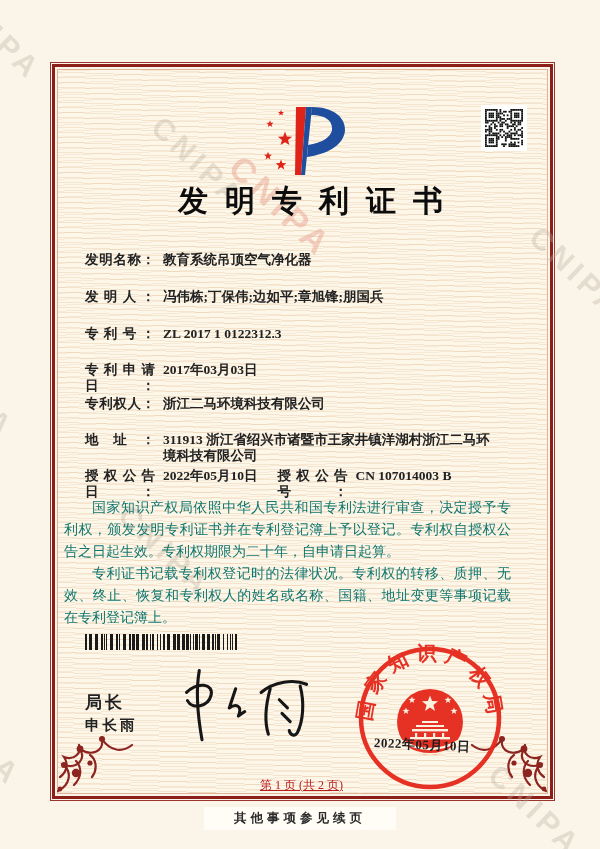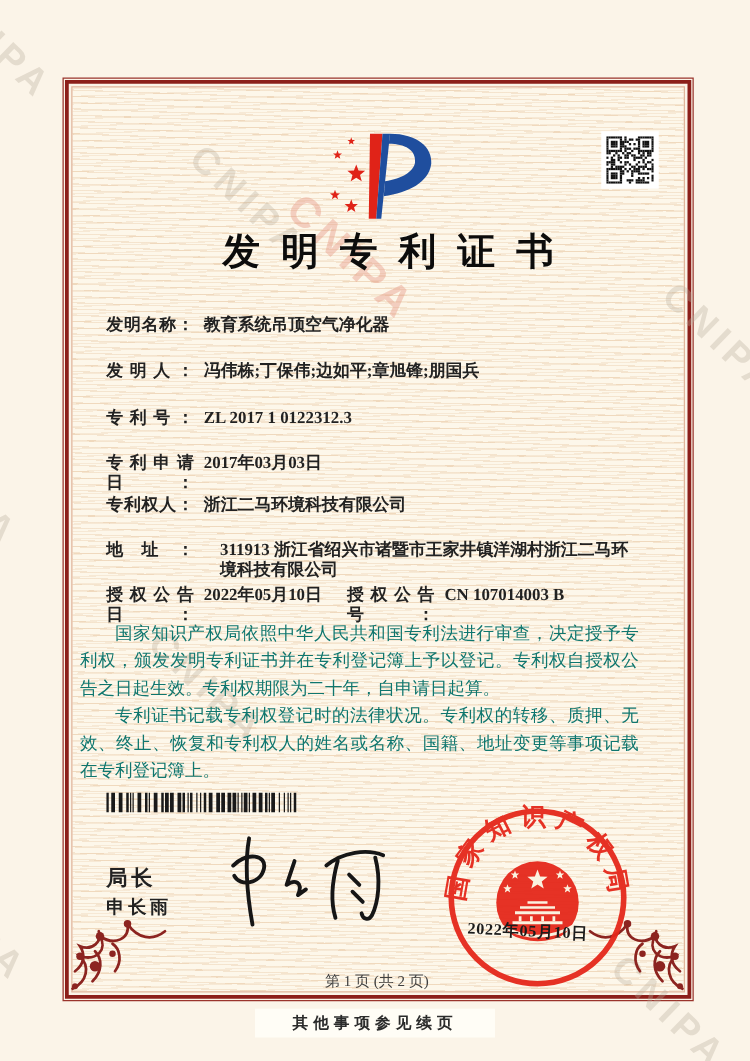--- a/index.html
+++ b/index.html
@@ -24,35 +24,35 @@
   .content{position:absolute;inset:0;z-index:3;}
   .cert-no{position:absolute;left:78px;top:103px;font-size:13px;letter-spacing:2px;color:#333;}
   .logo{position:absolute;left:256px;top:101px;width:92px;height:80px;}
   .qr-wrap{position:absolute;left:481px;top:105px;width:46px;height:46px;background:#fff;
            display:flex;align-items:center;justify-content:center;}
   .title{position:absolute;left:50px;top:181px;width:410px;text-align:right;font-size:30px;
          font-weight:bold;letter-spacing:17px;text-indent:17px;color:#0c0c0c;}
   .frow{position:absolute;left:85px;right:58px;font-size:13.5px;font-weight:bold;line-height:16px;}
   .lbl{display:inline-block;width:70px;text-align:justify;text-align-last:justify;vertical-align:top;}
   .val{margin-left:8px;}
-  .val-wrap{display:inline-block;width:340px;margin-left:21px;vertical-align:top;line-height:16px;}
+  .val-wrap{display:inline-block;width:340px;margin-left:8px;vertical-align:top;line-height:16px;}
   .grant-group2{margin-left:20px;}
   .paras{position:absolute;left:64px;top:497px;width:447px;font-size:14px;line-height:22px;
          text-align:justify;color:#0f766e;}
   .paras p{margin:0;text-indent:2em;}
   .barcode{position:absolute;left:85px;top:634px;width:153px;height:16px;}
   .signer-title{position:absolute;left:85px;top:691px;font-size:17px;font-weight:bold;letter-spacing:3px;
          font-family:"Liberation Sans","DejaVu Sans",sans-serif;}
   .signer-name{position:absolute;left:85px;top:716px;font-size:14.5px;font-weight:bold;letter-spacing:3px;
          font-family:"Liberation Sans","DejaVu Sans",sans-serif;}
   .signature{position:absolute;left:172px;top:662px;width:150px;height:90px;}
   .seal{position:absolute;left:354px;top:642px;width:152px;height:152px;opacity:.95;z-index:4;}
   .seal-date{position:absolute;left:374px;top:736px;font-size:13px;font-weight:bold;color:#1c1c1c;
          letter-spacing:.5px;transform:rotate(2.5deg);z-index:5;}
-  .page-footer{position:absolute;left:50px;top:777px;width:503px;text-align:center;font-size:12px;color:#404040;}
+  .page-footer{position:absolute;left:50px;top:777px;width:503px;text-align:center;font-size:12px;color:#b91c1c;text-decoration:underline;}
   .note{position:absolute;left:50%;transform:translateX(-50%);top:807px;background:#fffdf6;
         padding:3px 30px;font-size:12.5px;font-weight:bold;letter-spacing:4px;color:#2b2b2b;}
 </style>
 </head>
 <body>
 
 <div class="page">
 
   <span class="wm" style="left:-35px;top:-18px">CNIPA</span>
   <span class="wm" style="left:168px;top:110px">CNIPA</span>

